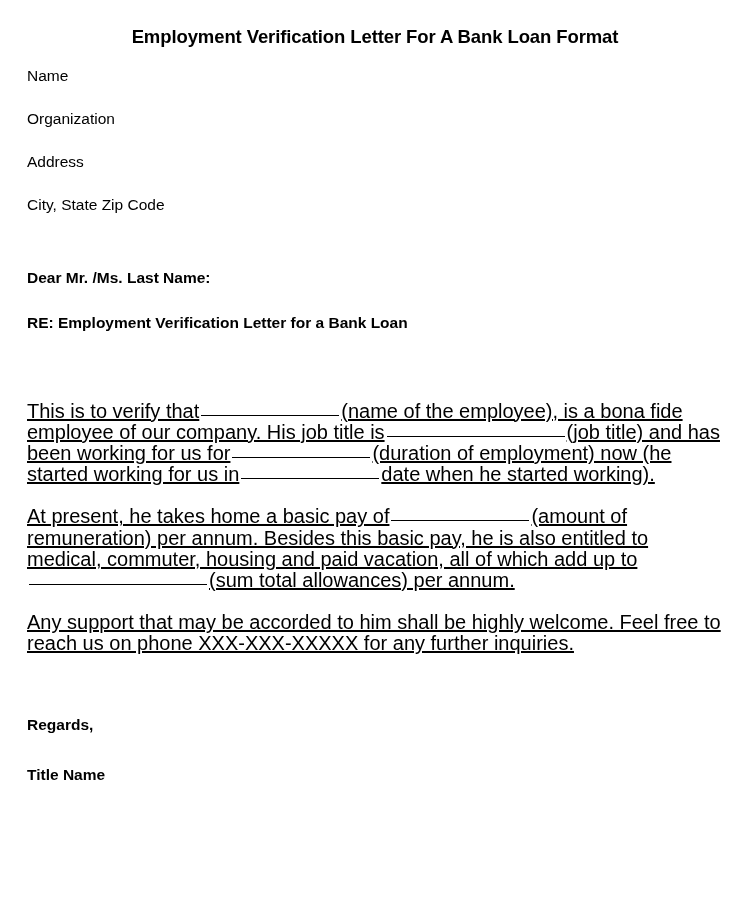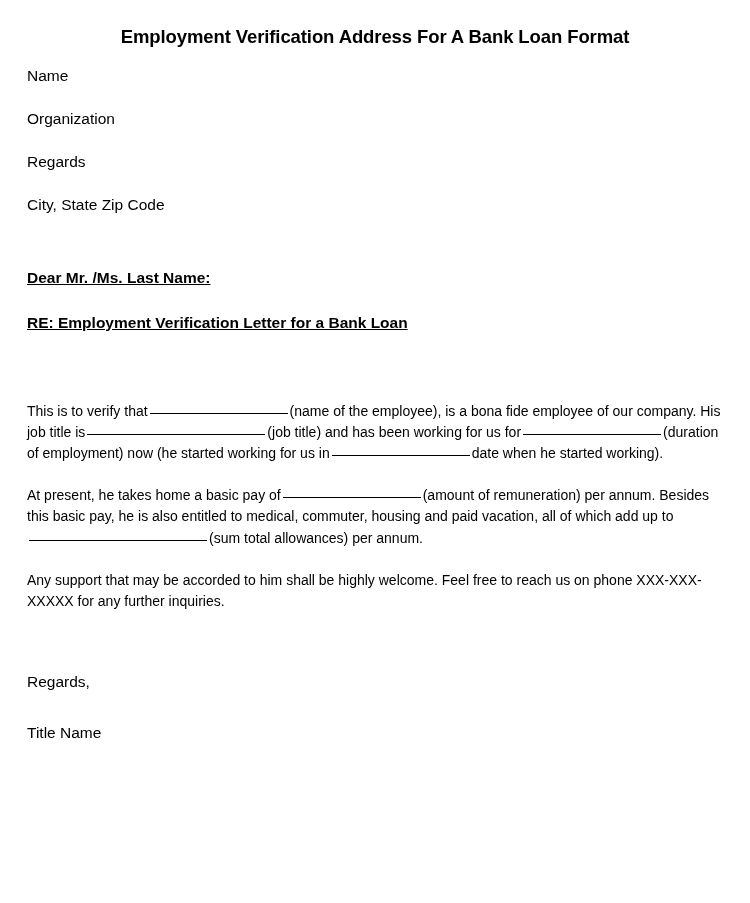--- a/index.html
+++ b/index.html
@@ -54,34 +54,34 @@
 
   .salutation-block {
     margin-top: 57px;
   }
   .salutation,
   .re-line {
     font-size: 15.5px;
     font-weight: bold;
     line-height: 1.0;
     margin: 0;
-    text-decoration: underline;
   }
   .re-line {
     margin-top: 30px;
   }
 
   .body-block {
     margin-top: 70px;
   }
   .para {
-    font-size: 14px;
+    font-size: 20px;
     line-height: 21.2px;
     margin: 0 0 21px 0;
     max-width: 700px;
+    text-decoration: underline;
   }
   .para:last-child {
     margin-bottom: 0;
   }
 
   .blank {
     display: inline-block;
     border-bottom: 1.6px solid #000;
     vertical-align: 2px;
     height: 11px;
@@ -89,41 +89,41 @@
   }
   .blank.w-md  { width: 138px; }
   .blank.w-xl  { width: 178px; }
 
   .closing-block {
     margin-top: 62px;
   }
   .closing,
   .signature-name {
     font-size: 15.5px;
-    font-weight: normal;
+    font-weight: bold;
     line-height: 1.0;
     margin: 0;
   }
   .signature-name {
     margin-top: 35px;
   }
 </style>
 </head>
 <body>
 
 <div class="page">
 
-  <h1 class="doc-title">Employment Verification Address For A Bank Loan Format</h1>
+  <h1 class="doc-title">Employment Verification Letter For A Bank Loan Format</h1>
 
   <div class="letter-body">
 
     <div class="addr-block">
       <p class="addr-line">Name</p>
       <p class="addr-line">Organization</p>
-      <p class="addr-line">Regards</p>
+      <p class="addr-line">Address</p>
       <p class="addr-line">City, State Zip Code</p>
     </div>
 
     <div class="salutation-block">
       <p class="salutation">Dear Mr. /Ms. Last Name:</p>
       <p class="re-line">RE: Employment Verification Letter for a Bank Loan</p>
     </div>
 
     <div class="body-block">
 

